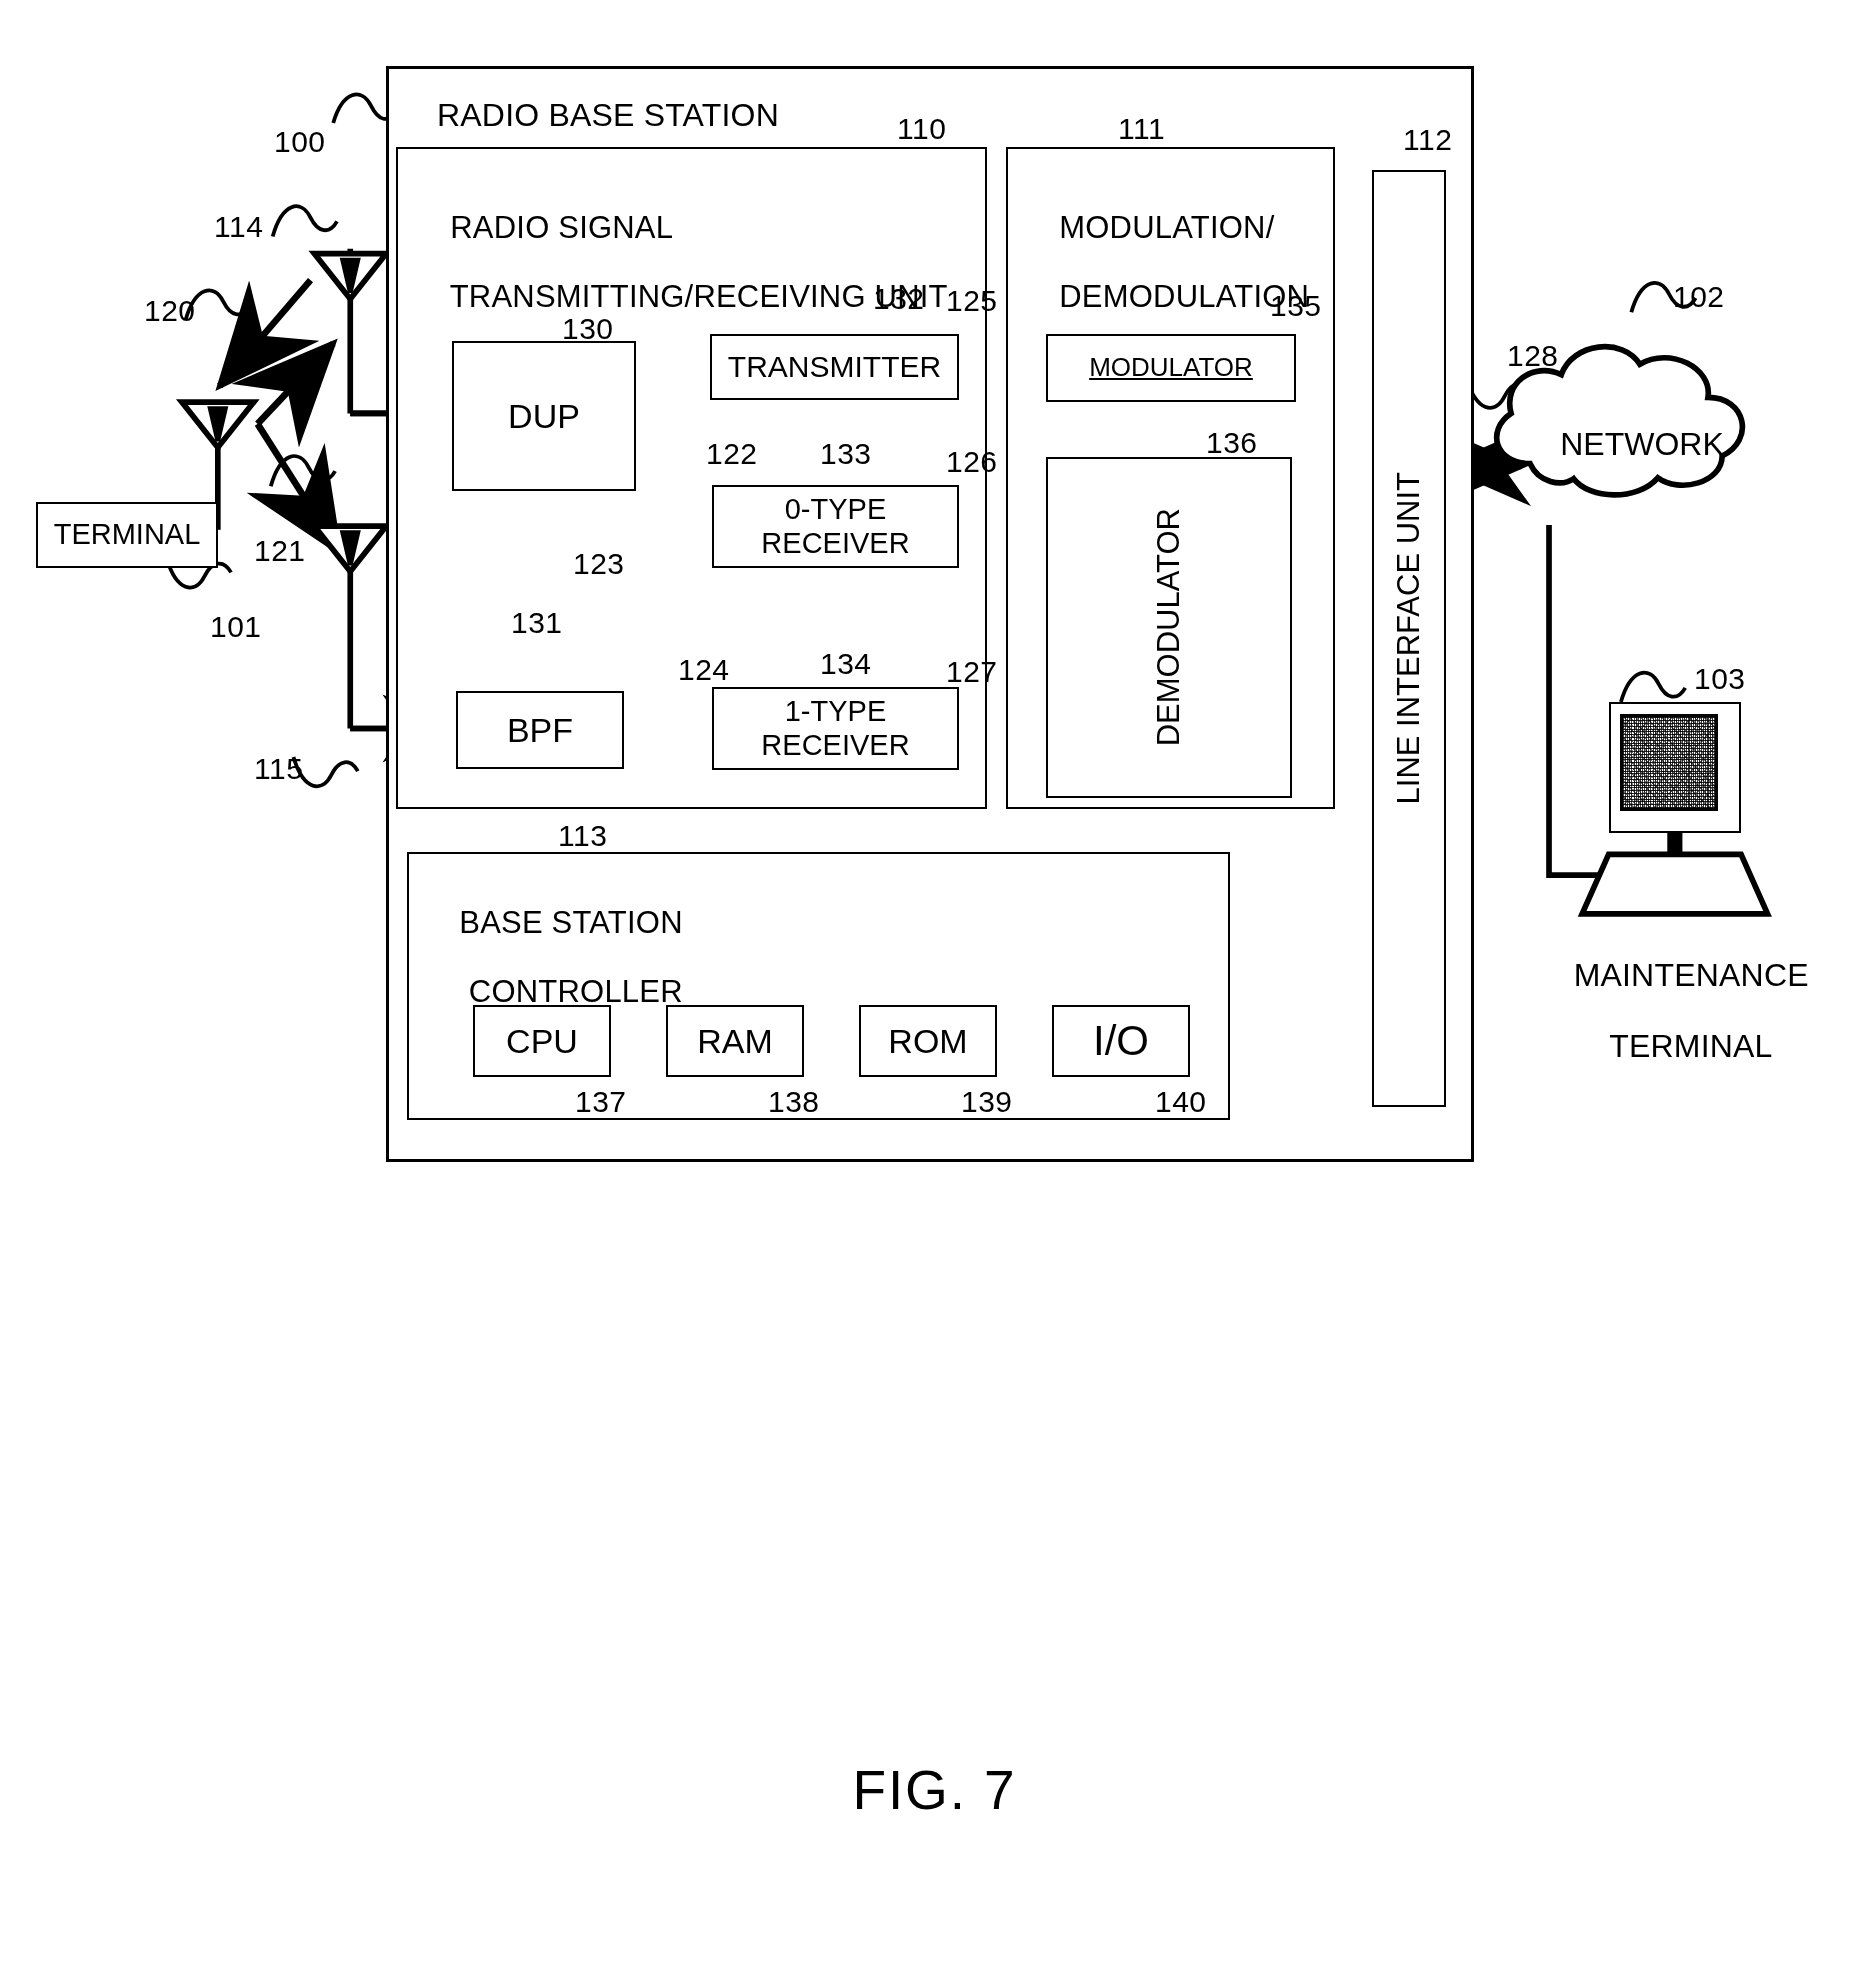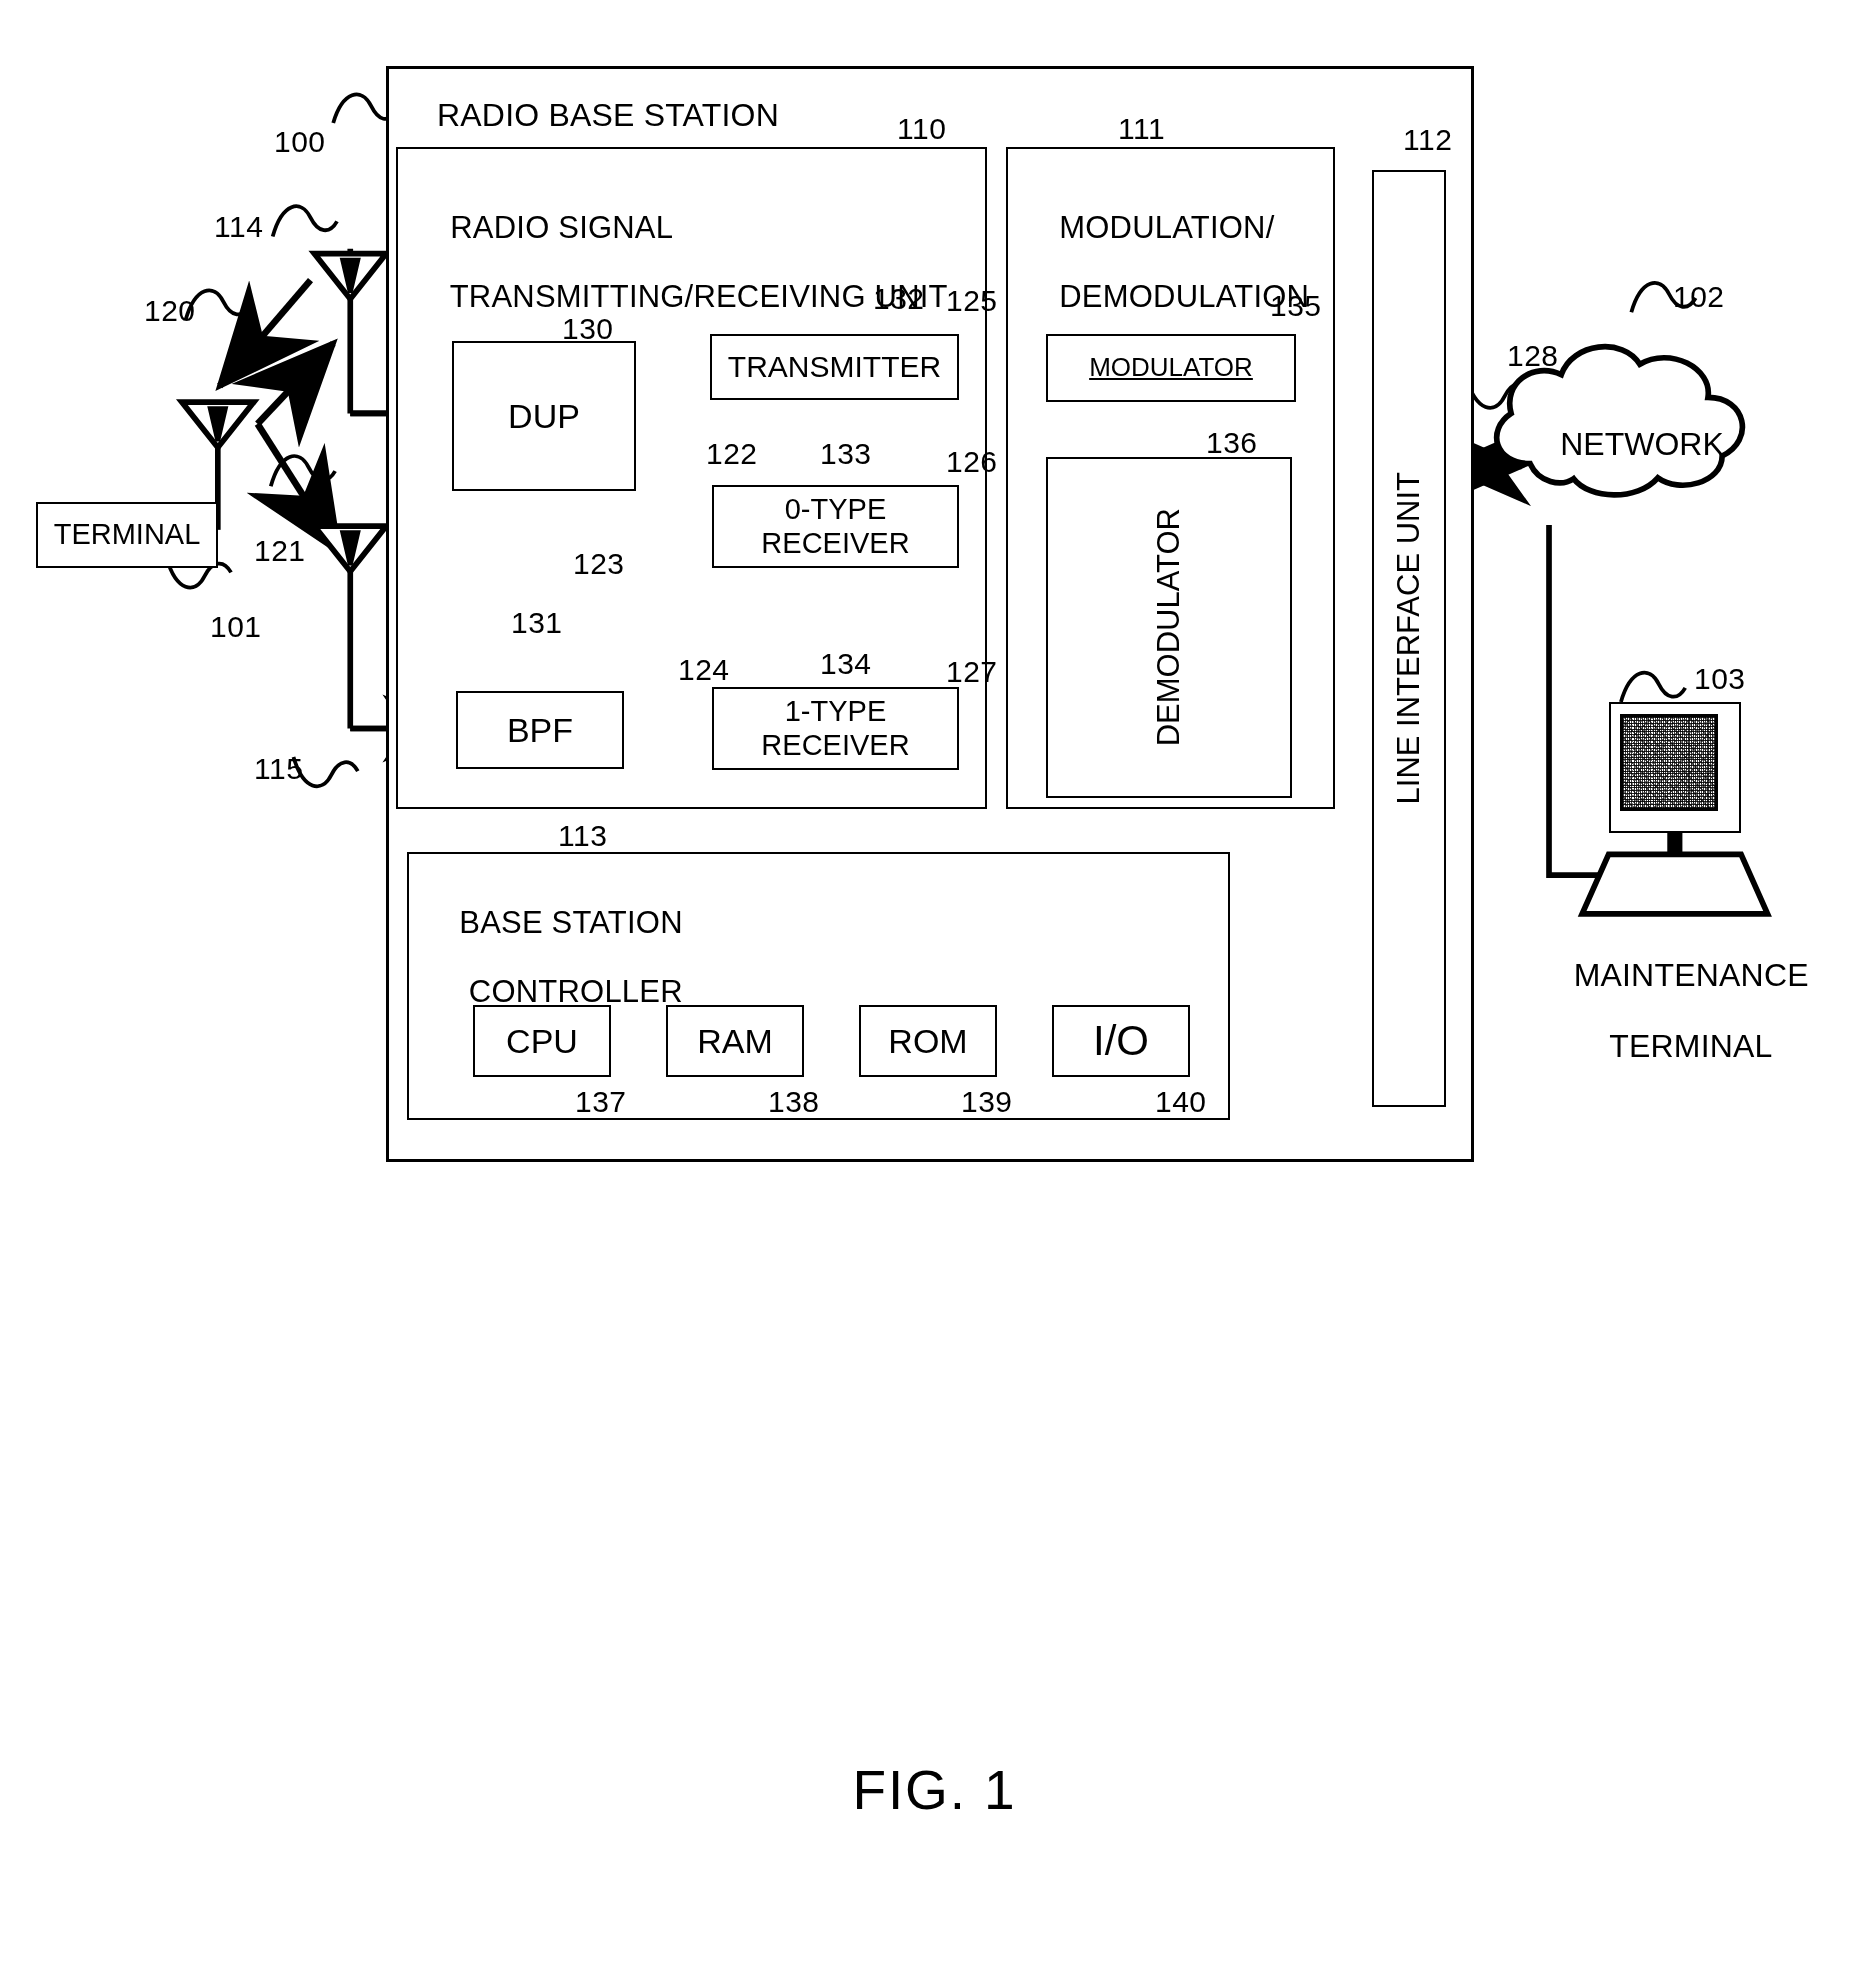--- a/index.html
+++ b/index.html
@@ -354,16 +354,16 @@
   <div class="ref" style="left:1673px; top:280px;">102</div>
 
   <div class="box-thin" style="left:1609px; top:702px; width:132px; height:131px;"></div>
   <div class="crt-screen" style="left:1620px; top:714px; width:98px; height:97px;"></div>
   <div class="label" style="left:1531px; top:922px; font-size:32px; text-align:center; width:284px;">
     <span>MAINTENANCE</span><br>
     <span>TERMINAL</span>
   </div>
   <div class="ref" style="left:1694px; top:662px;">103</div>
 
-  <div class="fig-caption" style="left:0; top:1758px;">FIG. 1</div>
+  <div class="fig-caption" style="left:0; top:1758px;">FIG. 7</div>
 
 </div>
 
 
 </body></html>

